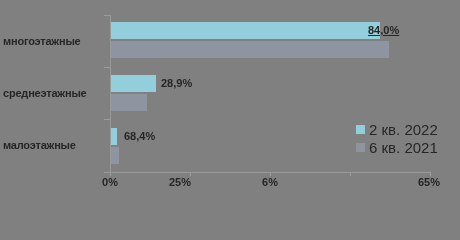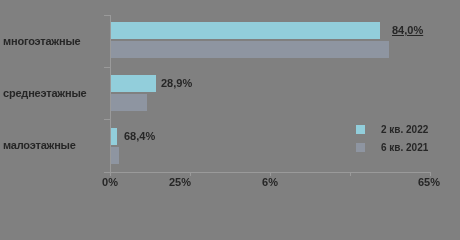--- a/index.html
+++ b/index.html
@@ -113,25 +113,24 @@
   }
   .legend-swatch {
     width: 9px;
     height: 9px;
     margin-right: 4px;
     flex: 0 0 auto;
   }
   .legend-swatch.s2022 { background: #92CEDB; }
   .legend-swatch.s2021 { background: #8E95A1; }
   .legend-text {
-    font-size: 10px;
-    font-weight: bold;
+    font-size: 15px;
+    font-weight: normal;
     color: #262626;
     white-space: nowrap;
-    margin-left: 12px;
   }
 </style>
 </head>
 <body>
 
 <div id="chart-root">
 
   <div id="cat-axis">
     <div class="cat-label" style="top:35px;">многоэтажные</div>
     <div class="cat-label" style="top:87px;">среднеэтажные</div>
@@ -146,21 +145,21 @@
   <div class="ytick-mark" style="top:119px;"></div>
   <div class="ytick-mark" style="top:172px;"></div>
 
   <div class="xtick-mark" style="left:110px;"></div>
   <div class="xtick-mark" style="left:190px;"></div>
   <div class="xtick-mark" style="left:270px;"></div>
   <div class="xtick-mark" style="left:350px;"></div>
   <div class="xtick-mark" style="left:430px;"></div>
 
   <div class="bar s2022" style="left:111px; top:22px; width:269px;"></div>
-  <div class="bar-label" style="left:392px; top:24px;text-decoration:underline;">84,0%</div>
+  <div class="bar-label" style="left:368px; top:24px;text-decoration:underline;">84,0%</div>
   <div class="bar s2021" style="left:111px; top:41px; width:278px;"></div>
 
   <div class="bar s2022" style="left:111px; top:75px; width:45px;"></div>
   <div class="bar-label" style="left:161px; top:77px;">28,9%</div>
   <div class="bar s2021" style="left:111px; top:94px; width:36px;"></div>
 
   <div class="bar s2022" style="left:111px; top:128px; width:6px;"></div>
   <div class="bar-label" style="left:124px; top:130px;">68,4%</div>
   <div class="bar s2021" style="left:111px; top:147px; width:8px;"></div>
 

